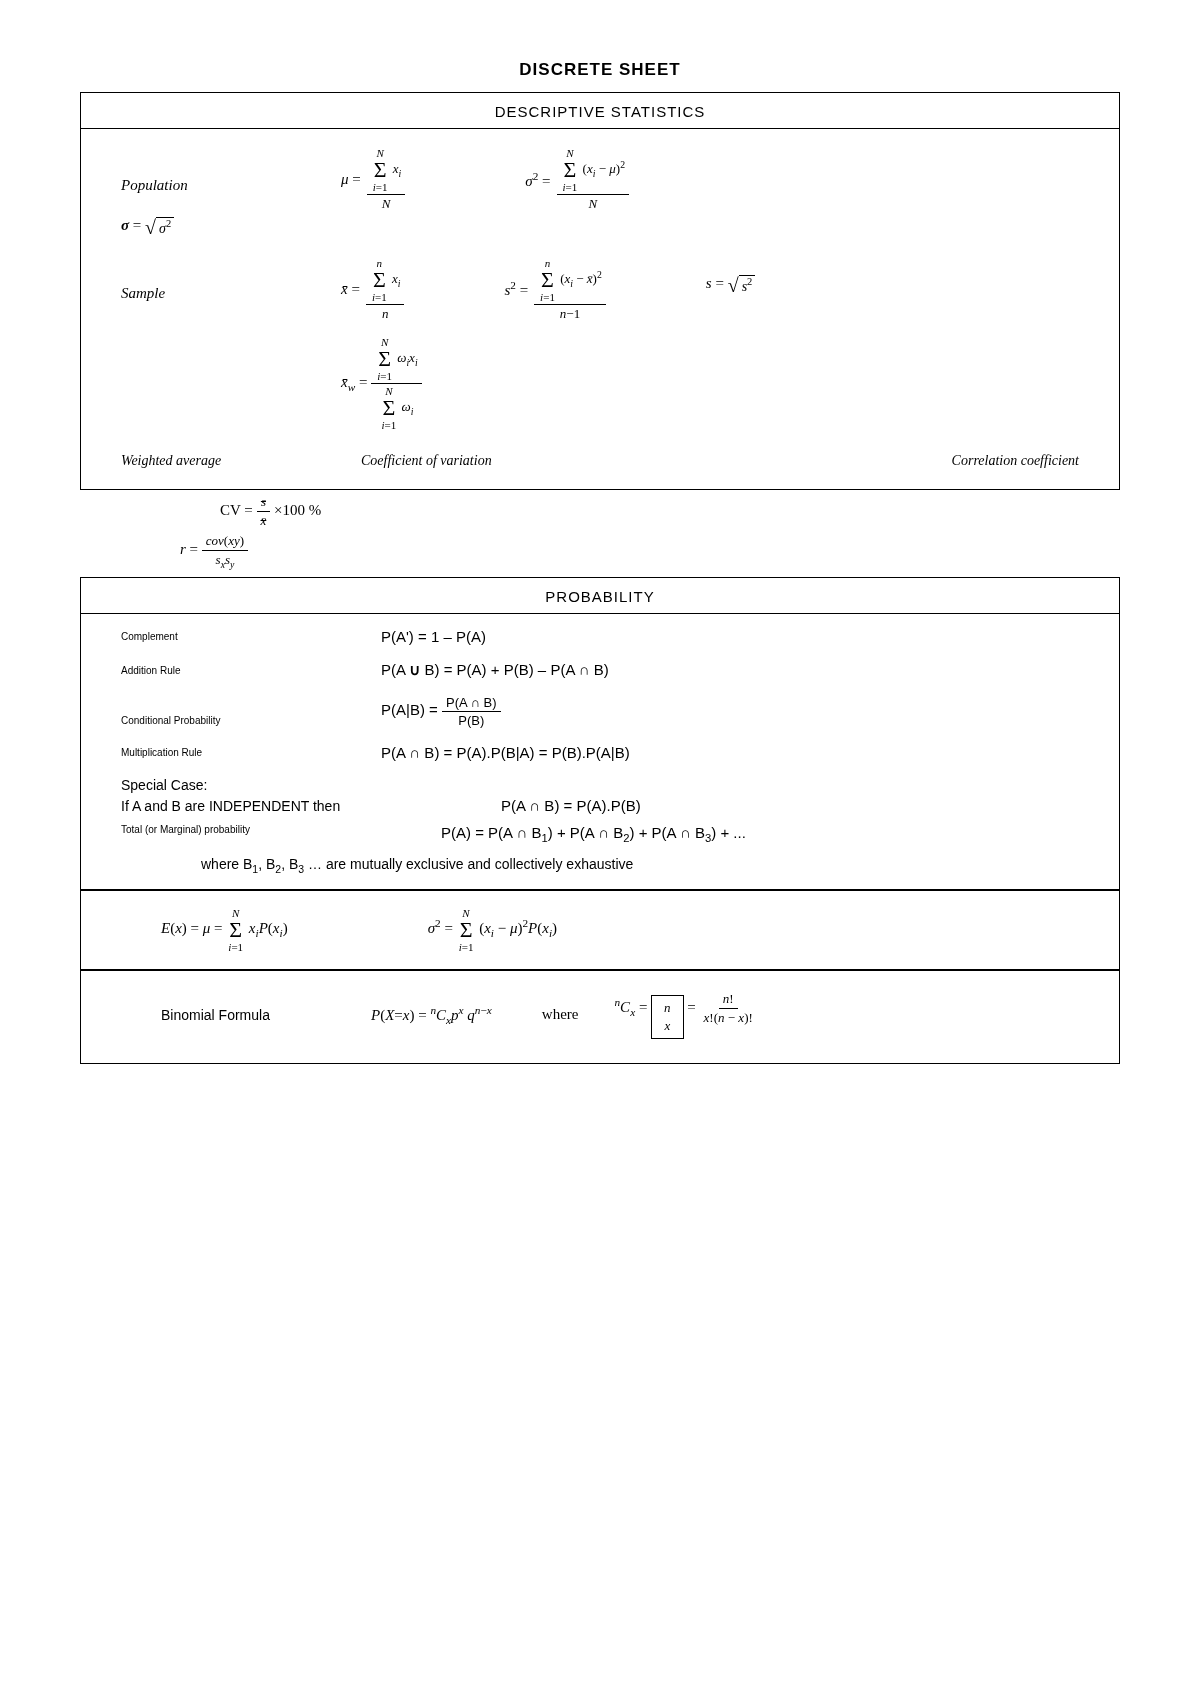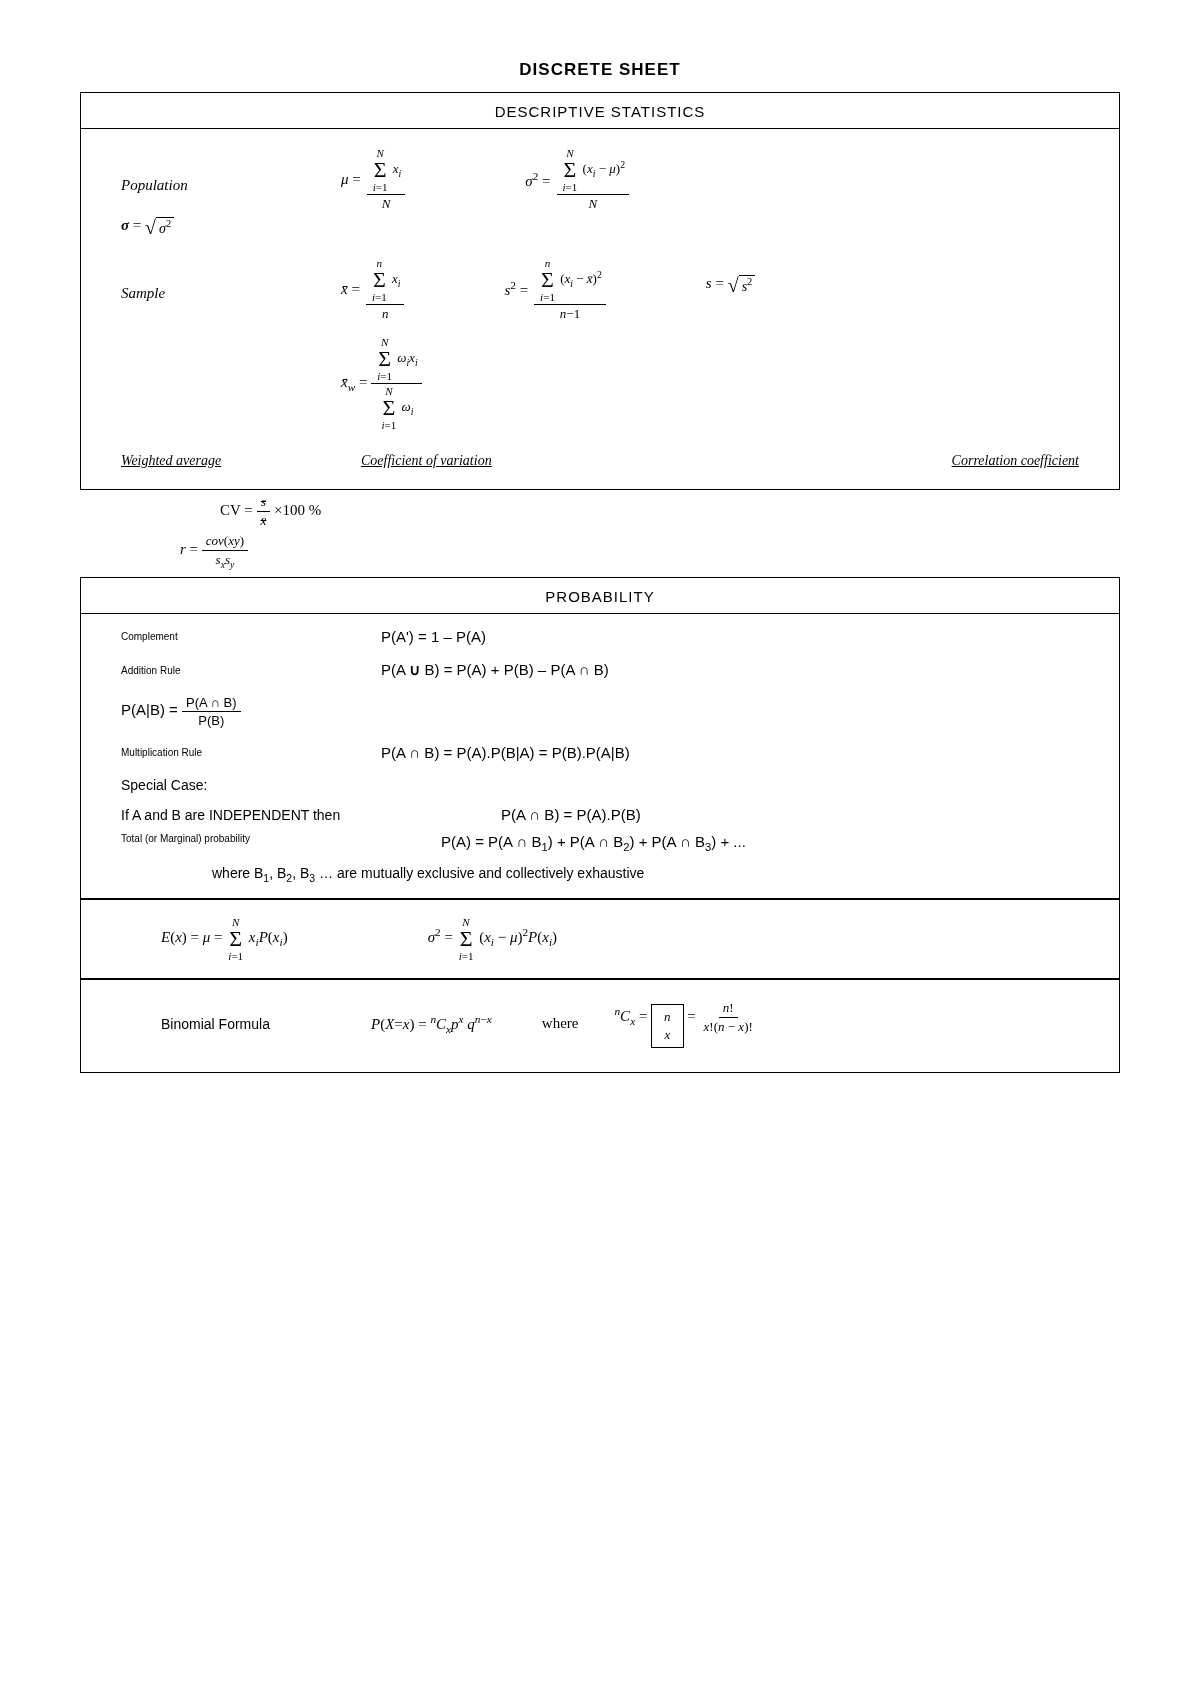--- a/index.html
+++ b/index.html
@@ -256,21 +256,21 @@
                   <span class="sigma-bot"><i>i</i>=1</span>
                 </span>
                 <i>ω<sub>i</sub></i>
               </span>
             </span>
           </span>
         </div>
       </div>
     </div>
 
-    <div style="display:flex; justify-content:space-between; padding: 18px 0 2px 0; text-decoration: underline;">
+    <div style="display:flex; justify-content:space-between; padding: 18px 0 2px 0;">
       <div style="min-width:220px;">
         <span class="italic" style="font-size:14px;">Weighted average</span>
       </div>
       <div style="flex:1; text-align:left; padding-left:20px;">
         <span class="italic" style="font-size:14px;">Coefficient of variation</span>
       </div>
       <div style="min-width:260px; text-align:right;">
         <span class="italic" style="font-size:14px;">Correlation coefficient</span>
       </div>
     </div>
@@ -305,49 +305,50 @@
     <span class="prob-label">Complement</span>
     <span class="prob-formula">P(A') = 1 – P(A)</span>
   </div>
 
   <div class="prob-row">
     <span class="prob-label">Addition Rule</span>
     <span class="prob-formula">P(A <b>∪</b> B) = P(A) + P(B) – P(A <b>∩</b> B)</span>
   </div>
 
   <div class="prob-row" style="align-items:flex-start;">
+    <span class="prob-label" style="padding-top:20px;">Conditional Probability</span>
     <span class="prob-formula">
       P(A|B) = 
       <span class="frac">
         <span class="num">P(A  ∩  B)</span>
         <span class="den">P(B)</span>
       </span>
     </span>
   </div>
 
   <div class="prob-row">
     <span class="prob-label">Multiplication Rule</span>
     <span class="prob-formula">P(A <b>∩</b> B) = P(A).P(B|A) =  P(B).P(A|B)</span>
   </div>
 
   <div class="prob-row" style="flex-direction:column; align-items:flex-start; padding-bottom:2px;">
     <span class="prob-label" style="font-size:14px; font-family:Arial,sans-serif;">Special Case:</span>
-    <div style="display:flex; align-items:center; gap:40px; margin-top:13px;">
+    <div style="display:flex; align-items:center; gap:40px; margin-top:4px;">
       <span style="font-size:14px; font-family:Arial,sans-serif; min-width:340px;">If A and B are INDEPENDENT then</span>
       <span class="prob-formula">P(A <b>∩</b> B) = P(A).P(B)</span>
     </div>
   </div>
 
   <div class="prob-row" style="padding-top:8px; align-items:flex-start;">
     <span class="prob-label" style="min-width:310px;">Total (or Marginal) probability</span>
     <span class="prob-formula" style="margin-left:10px;">P(A) = P(A <b>∩</b> B<sub>1</sub>) + P(A <b>∩</b> B<sub>2</sub>) + P(A <b>∩</b> B<sub>3</sub>) + ...</span>
   </div>
 
   <div class="prob-row" style="padding-left:120px; padding-top:4px; padding-bottom:14px;">
-    <span class="prob-formula" style="font-size:14px; font-family:Arial,sans-serif;margin-left:11px;">
+    <span class="prob-formula" style="font-size:14px; font-family:Arial,sans-serif;">
       where B<sub>1</sub>, B<sub>2</sub>, B<sub>3</sub>  …  are mutually exclusive and collectively exhaustive
     </span>
   </div>
 
 </div>
 
 <div class="main-box" style="margin-top:0; border-top:1.5px solid #000;">
   <div style="display:flex; align-items:center; padding: 16px 80px 16px 80px; gap:80px;">
     <span class="math" style="font-size:15px;">
       <i>E</i>(<i>x</i>) = <i>μ</i> = 

